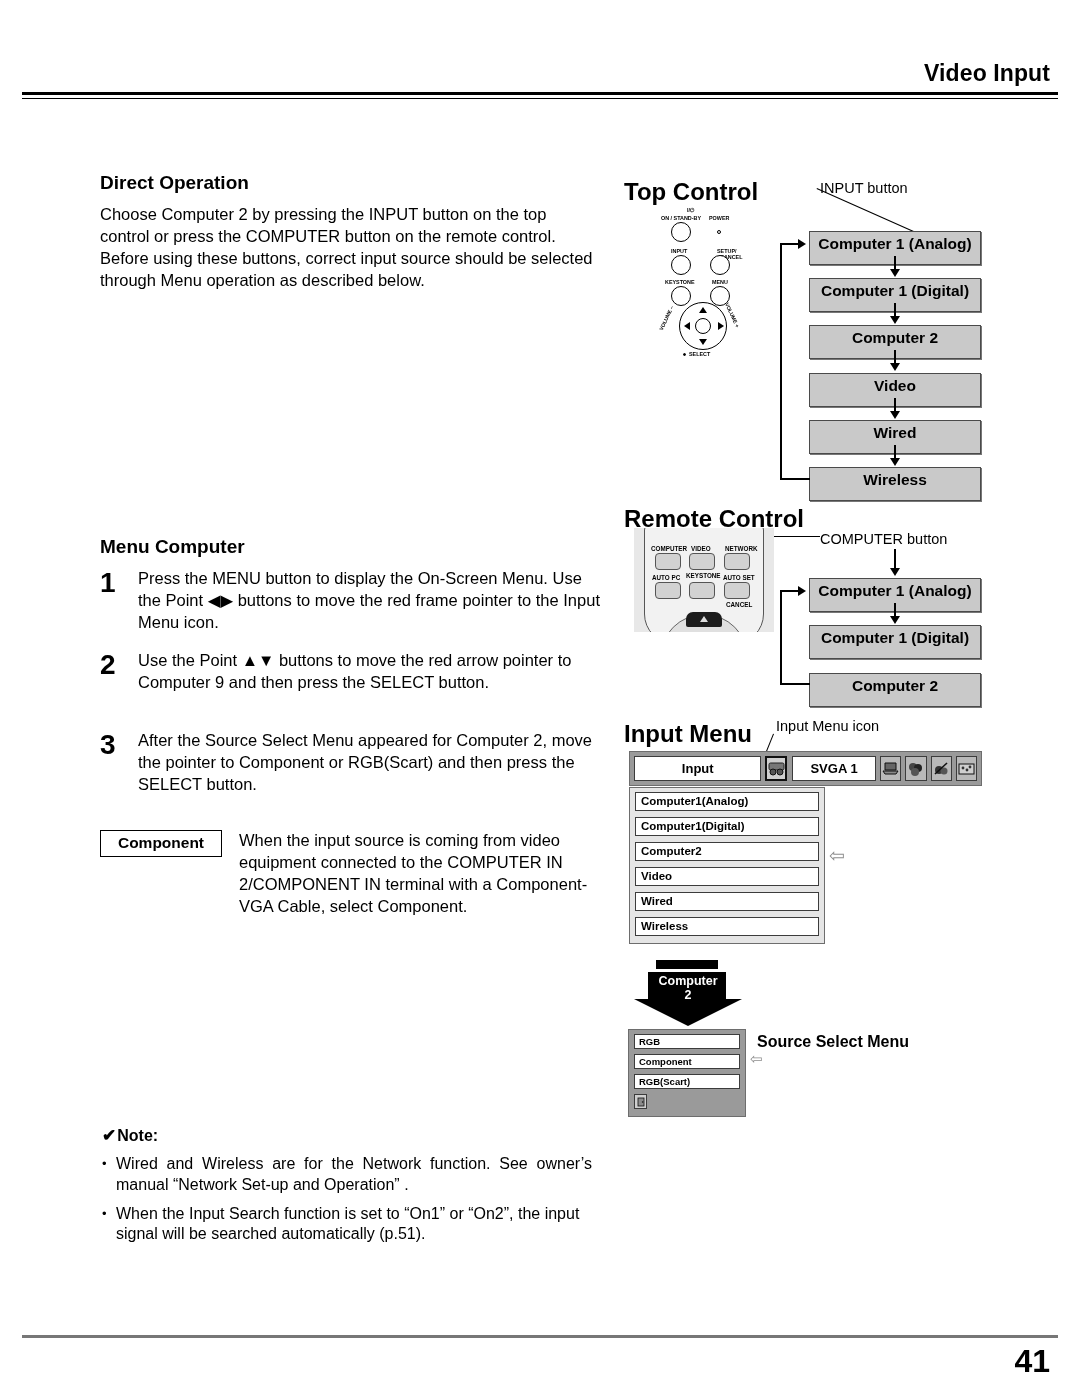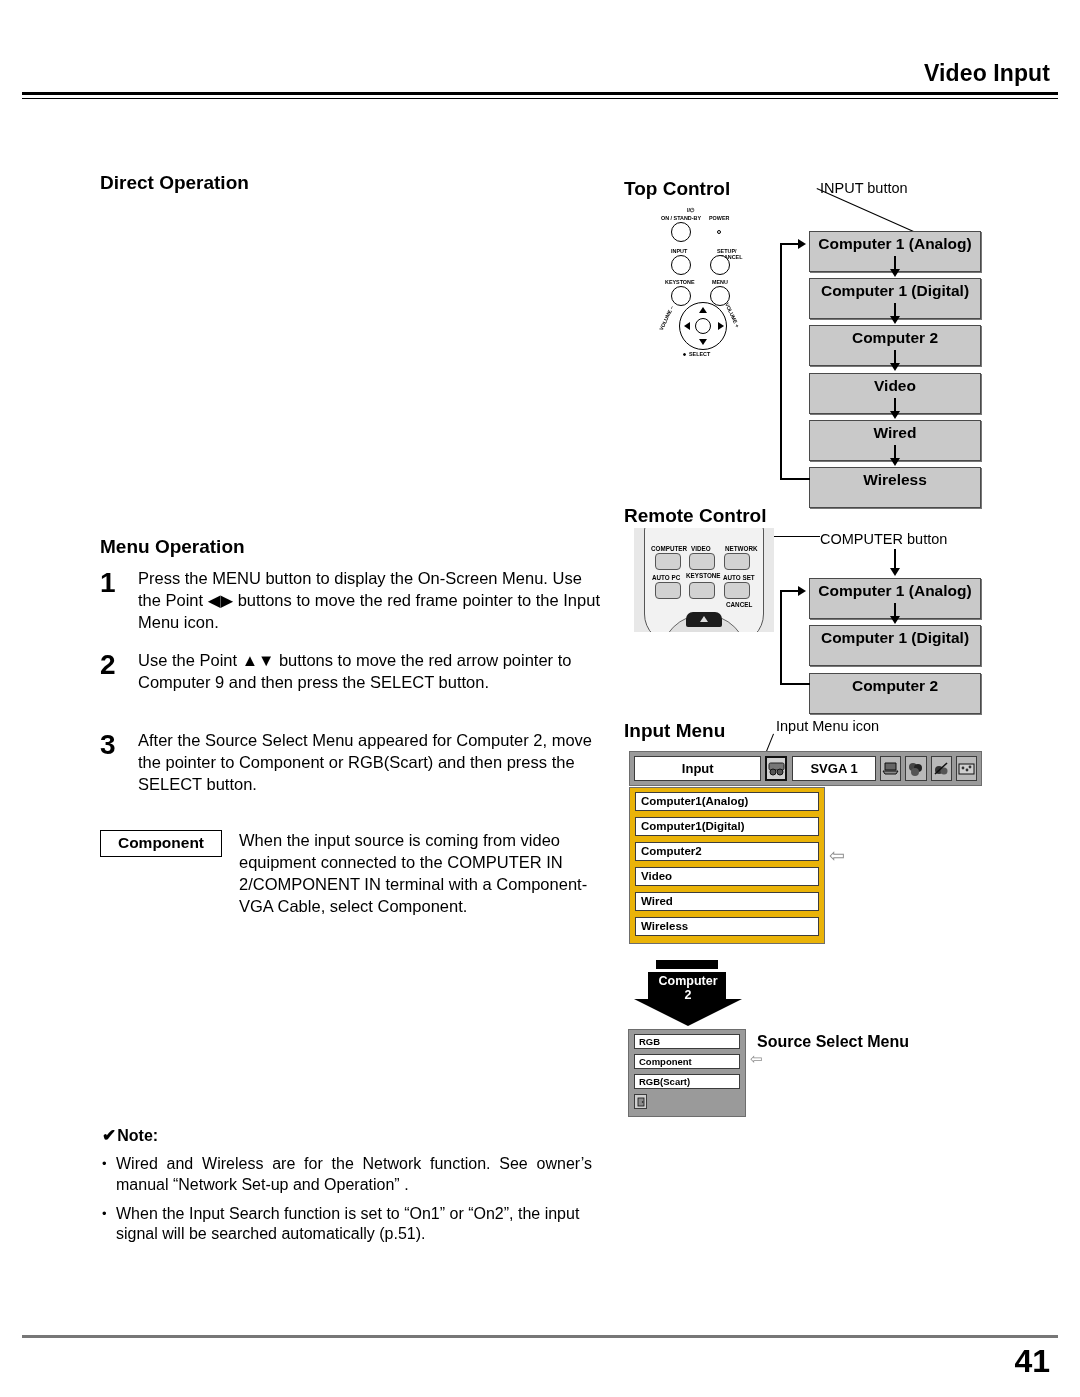--- a/index.html
+++ b/index.html
@@ -66,26 +66,26 @@
   
   #note-block { position: absolute; left: 102px; top: 1125px; width: 490px; }
   .note-head { font-size: 16px; font-weight: bold; display: flex; align-items: baseline; }
   .note-check { font-size: 17px; font-weight: bold; margin-right: 1px; }
   .note-item { display: flex; margin-top: 8px; font-size: 16px; line-height: 1.3; }
   .note-bullet { flex: 0 0 14px; font-size: 13px; padding-top: 2px; }
   .note-body { flex: 1; }
   #note-1 .note-body { text-align: justify; }
 
   
-  .sec-head { position: absolute; font-size: 19px; font-weight: bold; }
+  .sec-head { position: absolute; font-size: 24px; font-weight: bold; }
   .callout { position: absolute; font-size: 14.5px; }
 
   
   .flowbox {
-    position: absolute; height: 41px; line-height: 23px;
+    position: absolute; height: 34px; line-height: 23px;
     background: #c9c9c9; border: 1.8px solid #4a4a4a;
     text-align: center; font-size: 15.5px; font-weight: bold;
     box-shadow: 1px 1px 0 #777;
   }
   .arrow-v { position: absolute; width: 2px; background: #000; }
   .arrow-head-d {
     position: absolute; width: 0; height: 0;
     border-left: 5px solid transparent; border-right: 5px solid transparent;
     border-top: 8px solid #000;
   }
@@ -161,21 +161,21 @@
     line-height: 23px; text-align: center; font-size: 13px; font-weight: bold;
   }
   .osd-icon {
     width: 25px; height: 25px; background: #b9b9b9;
     border: 1.3px solid #3c3c3c; margin-left: 4px;
     display: flex; align-items: center; justify-content: center;
   }
   .osd-icon.sel { border: 2.4px solid #111; background: #cfcfcf; }
   .osd-list {
     position: absolute; left: 629px; top: 787px; width: 196px; height: 157px;
-    background: #eab308; border: 1px solid #6d6d6d; padding: 4px 5px;
+    background: #e5e5e5; border: 1px solid #6d6d6d; padding: 4px 5px;
   }
   .osd-item {
     background: #fff; border: 1.3px solid #3c3c3c; height: 19px; line-height: 17px;
     font-size: 11.5px; font-weight: bold; padding-left: 5px; margin-bottom: 6px;
   }
   .osd-pointer {
     position: absolute; left: 829px; font-size: 19px; color: #8d8d8d; line-height: 1;
   }
 
   
@@ -217,22 +217,24 @@
 <body>
 
 <div class="page">
 
   <div class="header-title">Video Input</div>
   <div class="rule-thick"></div>
   <div class="rule-thin"></div>
 
 
   <div class="h2" id="direct-op-head">Direct Operation</div>
-
-  <div class="h2" id="menu-op-head">Menu Operation</div>
+  <div class="body-txt" id="direct-op-body" style="white-space: pre-line;">Choose Computer 2 by pressing the INPUT button on the top control or press the COMPUTER button on the remote control.
+Before using these buttons, correct input source should be selected through Menu operation as described below.</div>
+
+  <div class="h2" id="menu-op-head">Menu Computer</div>
 
   <div class="step" id="step-1">
     <div class="step-num">1</div>
     <div class="step-txt">Press the MENU button to display the On-Screen Menu. Use the Point ◀▶ buttons to move the red frame pointer to the Input Menu icon.</div>
   </div>
   <div class="step" id="step-2">
     <div class="step-num">2</div>
     <div class="step-txt">Use the Point ▲▼ buttons to move the red arrow pointer to Computer 9 and then press the SELECT button.</div>
   </div>
   <div class="step" id="step-3">

